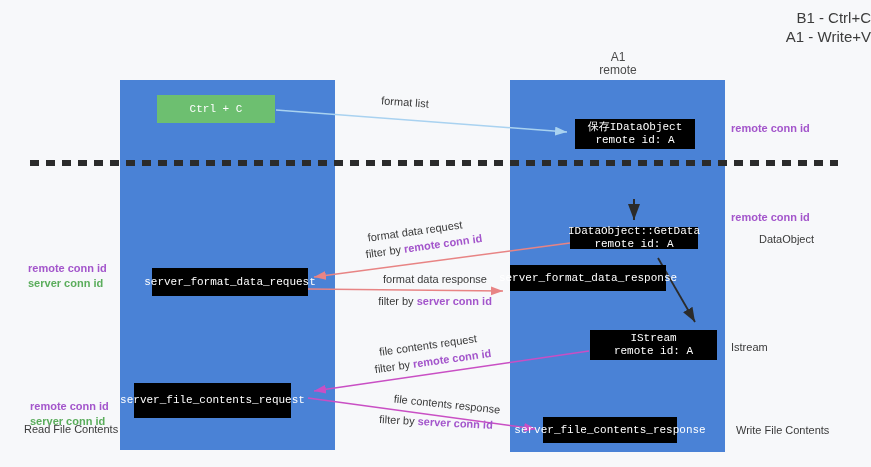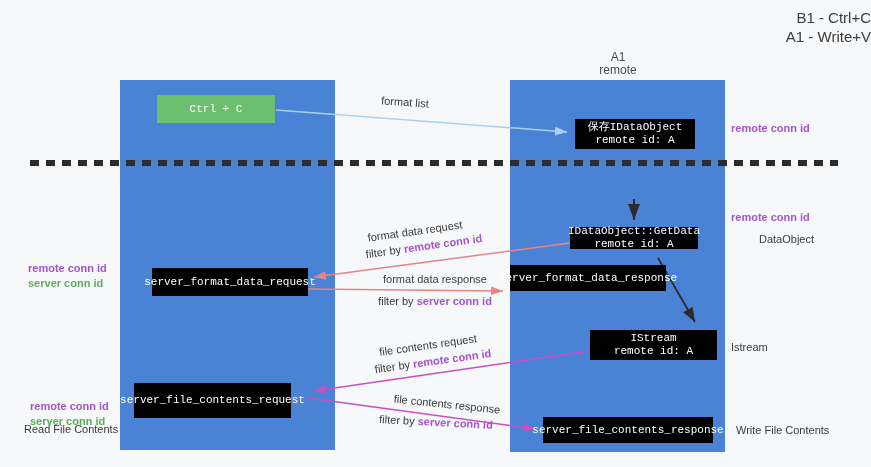--- a/index.html
+++ b/index.html
@@ -88,21 +88,21 @@
 
   <div class="abs node orange" style="left:590px;top:330px;width:127px;height:30px;">
     <div>IStream</div>
     <div>remote id: A</div>
   </div>
 
   <div class="abs node orange" style="left:134px;top:383px;width:157px;height:35px;">
     <div>server_file_contents_request</div>
   </div>
 
-  <div class="abs node orange" style="left:543px;top:417px;width:170px;height:26px;">
+  <div class="abs node orange" style="left:543px;top:417px;width:134px;height:26px;">
     <div>server_file_contents_response</div>
   </div>
 
   <div class="abs lbl center" style="left:360px;top:96px;width:90px;transform:rotate(4deg);">format list</div>
 
   <div class="abs lbl center" style="left:335px;top:225px;width:160px;transform:rotate(-8deg);">format data request</div>
   <div class="abs lbl center" style="left:344px;top:240px;width:160px;transform:rotate(-8deg);">
     <span class="black">filter by </span><span class="purple">remote conn id</span>
   </div>
 

